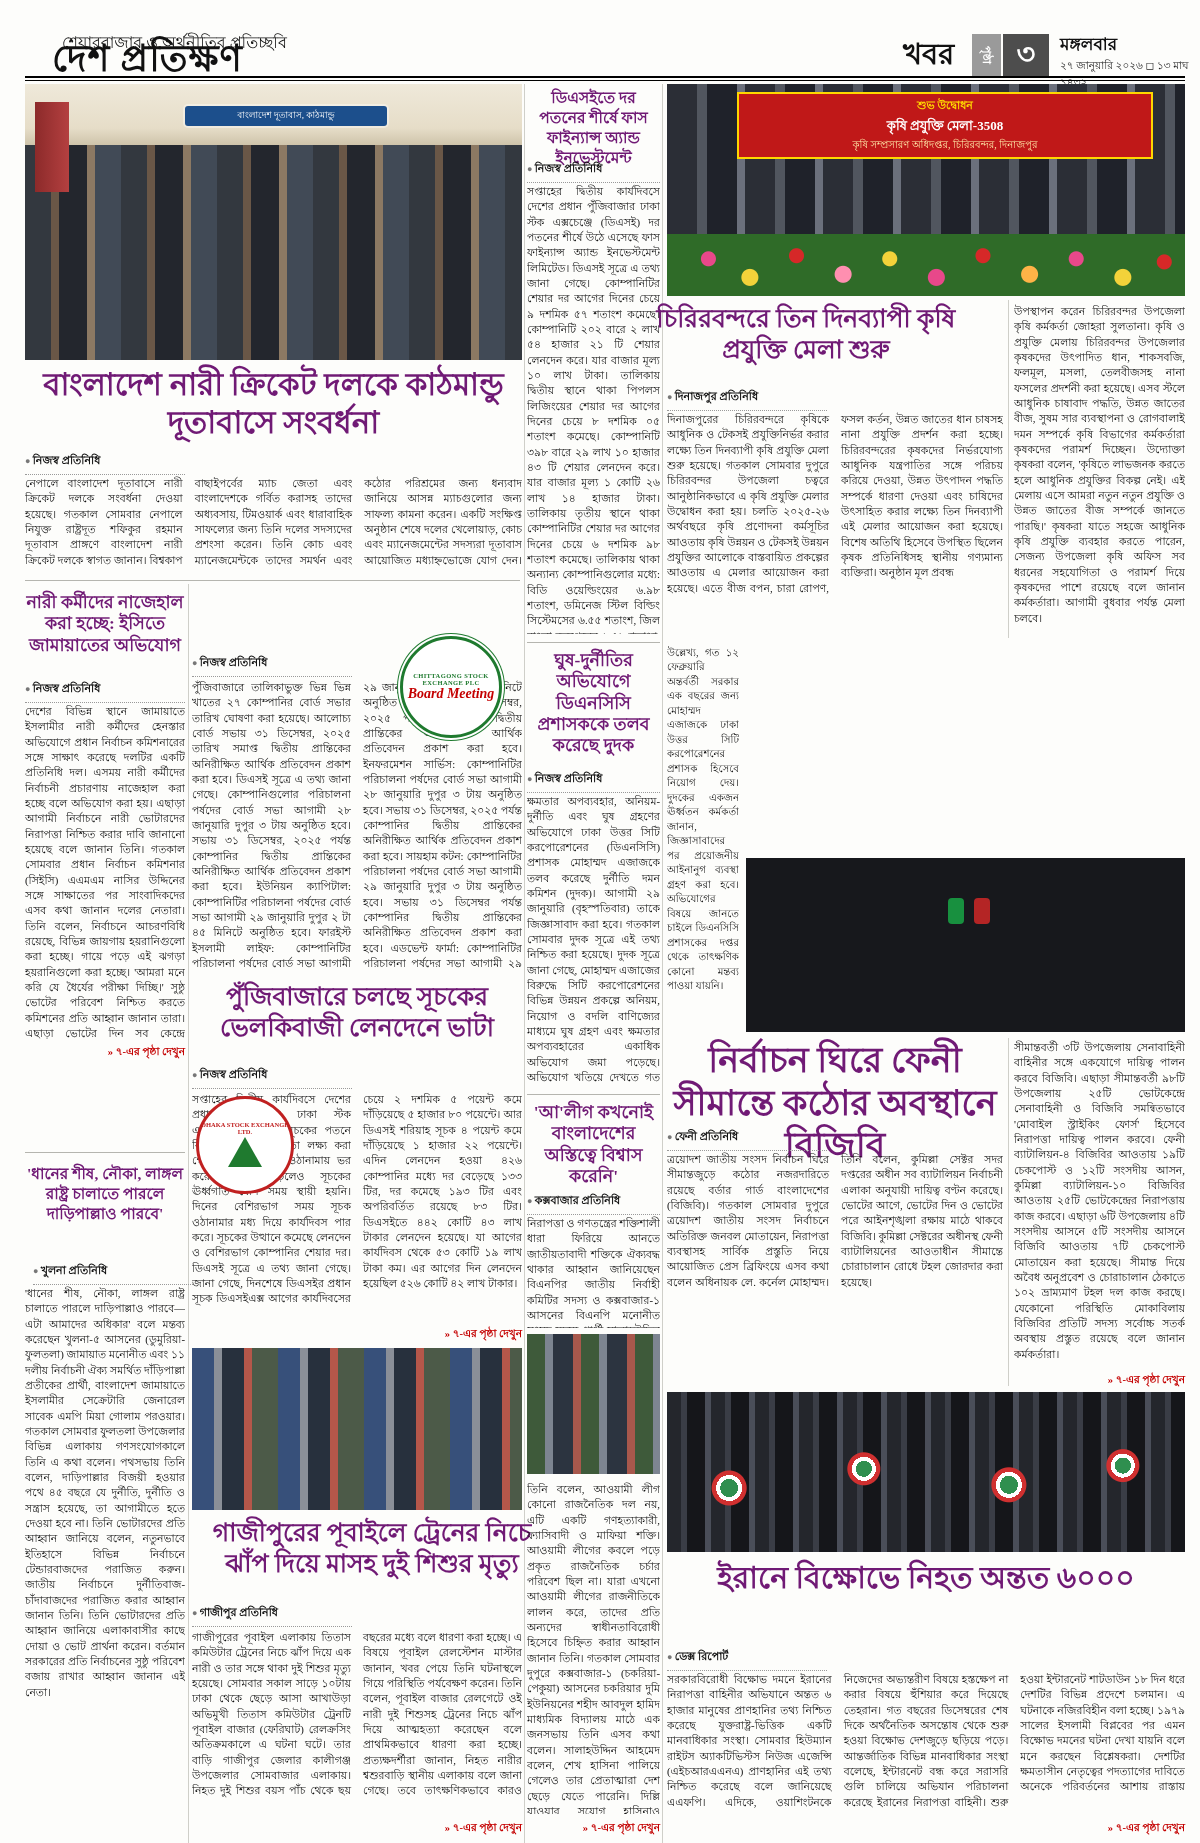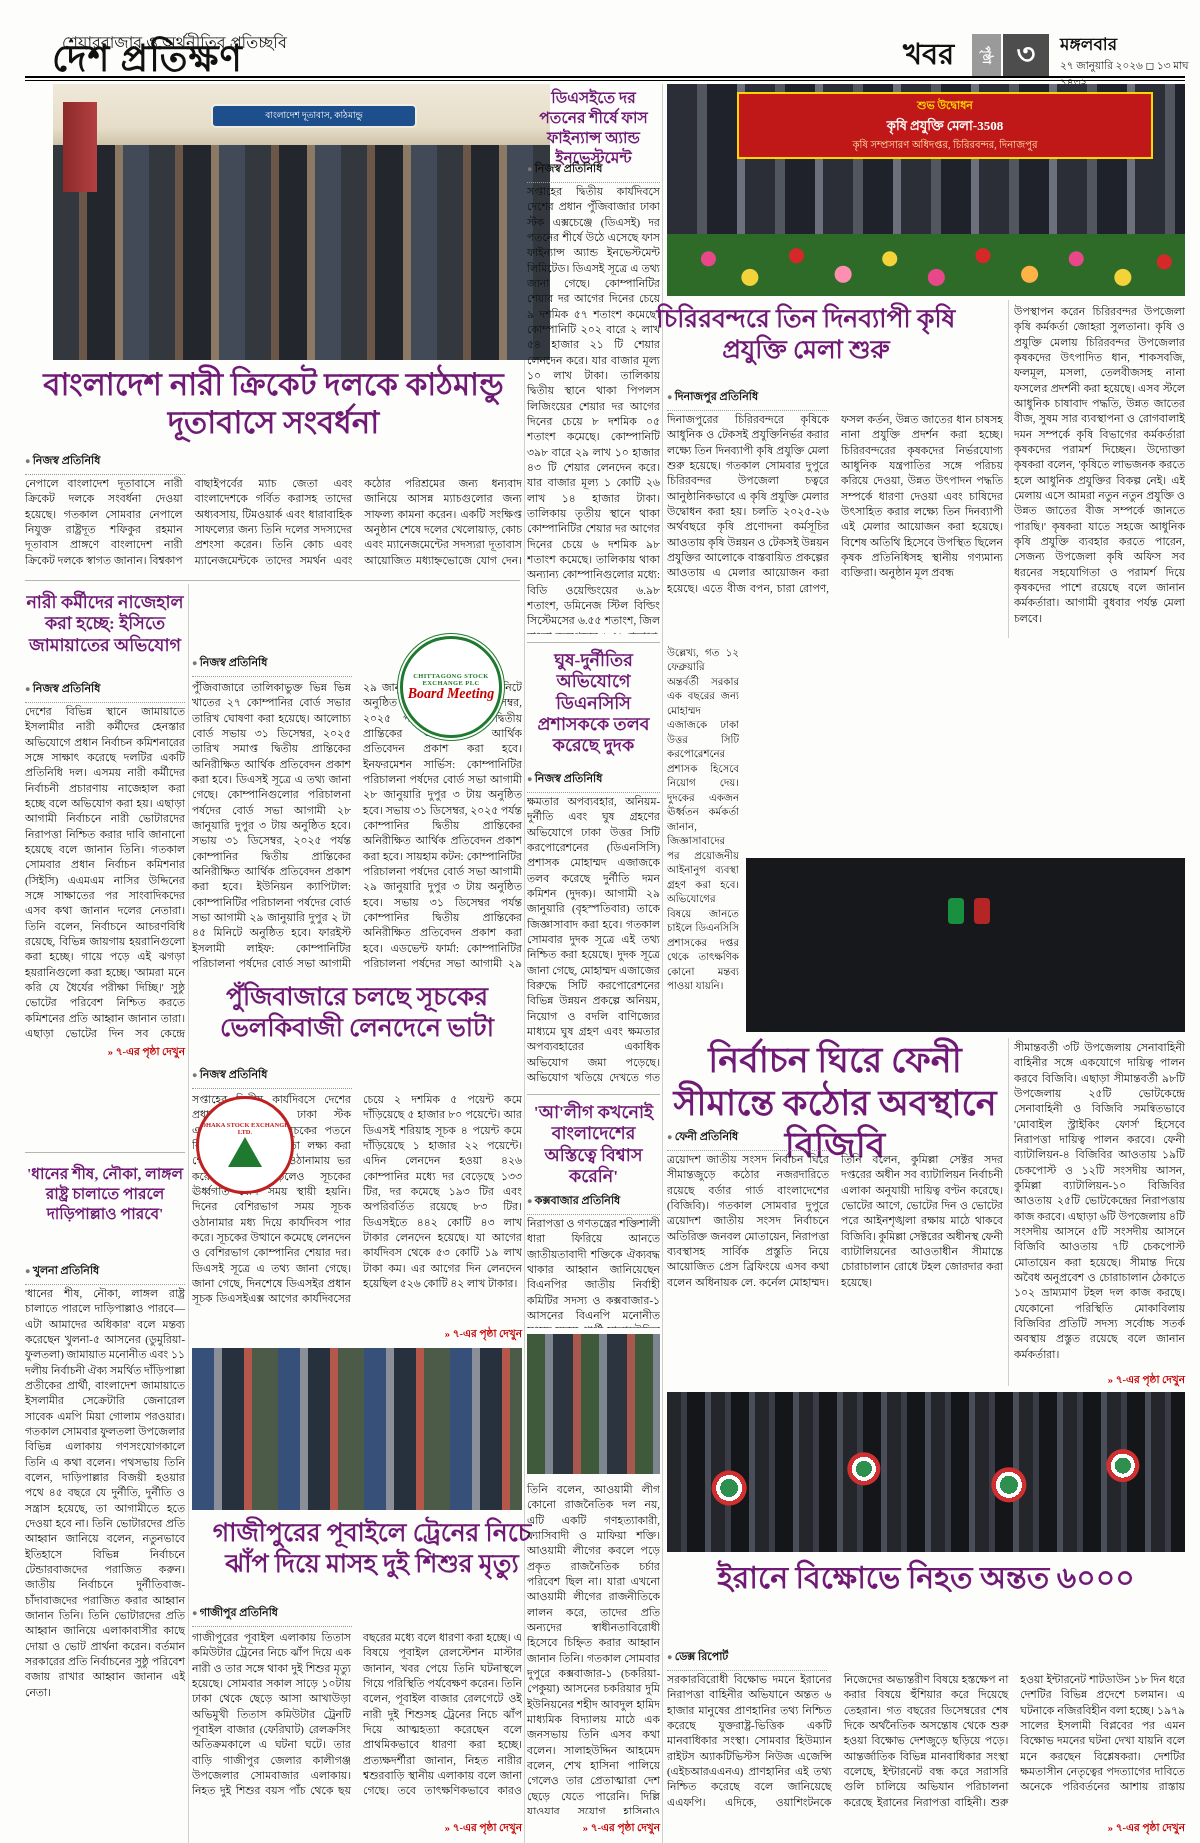--- a/index.html
+++ b/index.html
@@ -26,21 +26,21 @@
   .cols2{column-count:2;column-gap:12px;}
   .cols3{column-count:3;column-gap:12px;}
   .jump{color:#c40000;font-size:10.5px;font-weight:bold;text-align:right;}
   .vline{width:1px;background:#cfcfc9;}
   .hline{height:1px;background:#b5b5af;}
   
   .photo{overflow:hidden;background:#888;}
   .ph-cricket{background:
     linear-gradient(180deg,#efe9da 0%,#e6ddc8 16%,#cfc4ab 22%,transparent 22%),
     repeating-linear-gradient(90deg,#33383f 0 26px,#6a5747 26px 34px,#23262d 34px 62px,#8c7963 62px 70px,#414a56 70px 96px),
-    linear-gradient(180deg,transparent 0%,transparent 74%,#6e4034 74%,#7c4a3c 88%,#8a564a 100%); margin-left: 28px;}
+    linear-gradient(180deg,transparent 0%,transparent 74%,#6e4034 74%,#7c4a3c 88%,#8a564a 100%);}
   .ph-banner{background:#1c4f8c;color:#fff;font-size:9px;text-align:center;line-height:1.3;padding:4px 6px;border-radius:3px;box-shadow:0 0 0 2px #ffffff66;}
   .ph-curtain{background:linear-gradient(90deg,#8c2a2a,#b44040);}
   .ph-agri{background:
     repeating-linear-gradient(90deg,#2b2e36 0 30px,#51565f 30px 40px,#1f222a 40px 70px,#6b707c 70px 78px),
     linear-gradient(180deg,#3a3d45 0%,#3a3d45 58%,#1f6e2f 58%,#2a7d3a 68%,transparent 68%),
     linear-gradient(180deg,transparent 0%,transparent 68%,#3f7a2f 68%,#3f7a2f 100%);}
   .flowers{background:
     radial-gradient(circle at 8% 40%,#e8488a 0 7px,transparent 8px),
     radial-gradient(circle at 16% 70%,#f3d23a 0 8px,transparent 9px),
     radial-gradient(circle at 25% 35%,#d62828 0 7px,transparent 8px),
@@ -120,21 +120,21 @@
   <div class="abs headline h-xl" style="left:25px;top:366px;width:497px;">বাংলাদেশ নারী ক্রিকেট দলকে কাঠমান্ডু দূতাবাসে সংবর্ধনা</div>
   <div class="abs byline" style="left:25px;top:452px;width:160px;">নিজস্ব প্রতিনিধি</div>
   <div class="abs body-text cols3" style="left:25px;top:476px;width:497px;height:100px;">নেপালে বাংলাদেশ দূতাবাসে নারী ক্রিকেট দলকে সংবর্ধনা দেওয়া হয়েছে। গতকাল সোমবার নেপালে নিযুক্ত রাষ্ট্রদূত শফিকুর রহমান দূতাবাস প্রাঙ্গণে বাংলাদেশ নারী ক্রিকেট দলকে স্বাগত জানান। বিশ্বকাপ বাছাইপর্বের ম্যাচ জেতা এবং বাংলাদেশকে গর্বিত করাসহ তাদের অধ্যবসায়, টিমওয়ার্ক এবং ধারাবাহিক সাফল্যের জন্য তিনি দলের সদস্যদের প্রশংসা করেন। তিনি কোচ এবং ম্যানেজমেন্টকে তাদের সমর্থন এবং কঠোর পরিশ্রমের জন্য ধন্যবাদ জানিয়ে আসন্ন ম্যাচগুলোর জন্য সাফল্য কামনা করেন। একটি সংক্ষিপ্ত অনুষ্ঠান শেষে দলের খেলোয়াড়, কোচ এবং ম্যানেজমেন্টের সদস্যরা দূতাবাস আয়োজিত মধ্যাহ্নভোজে যোগ দেন। বাংলাদেশ নারী জাতীয় ক্রিকেট দল বর্তমানে কাঠমান্ডুতে নারী টি-টোয়েন্টি বিশ্বকাপ বাছাইপর্বের ম্যাচ খেলছে। এখন পর্যন্ত, দলটি বাছাইপর্বের দুটি প্রস্তুতি ম্যাচ এবং চারটি ম্যাচ খেলেছে এবং ছয়টি ম্যাচের সবকটিতেই জয় পেয়েছে। তাদের বাছাইপর্বের আরও তিনটি ম্যাচ খেলার কথা রয়েছে। এর আগে, দূতাবাসের কর্মকর্তারা গত ১২ জানুয়ারি বিমানবন্দরে কর্মকর্তারা গিয়ে তাদের স্বাগত জানান।</div>
 
   <div class="abs headline h-md" style="left:25px;top:592px;width:160px;">নারী কর্মীদের নাজেহাল করা হচ্ছে: ইসিতে জামায়াতের অভিযোগ</div>
   <div class="abs byline" style="left:25px;top:680px;width:160px;">নিজস্ব প্রতিনিধি</div>
   <div class="abs body-text" style="left:25px;top:704px;width:160px;height:336px;">দেশের বিভিন্ন স্থানে জামায়াতে ইসলামীর নারী কর্মীদের হেনস্তার অভিযোগে প্রধান নির্বাচন কমিশনারের সঙ্গে সাক্ষাৎ করেছে দলটির একটি প্রতিনিধি দল। এসময় নারী কর্মীদের নির্বাচনী প্রচারণায় নাজেহাল করা হচ্ছে বলে অভিযোগ করা হয়। এছাড়া আগামী নির্বাচনে নারী ভোটারদের নিরাপত্তা নিশ্চিত করার দাবি জানানো হয়েছে বলে জানান তিনি। গতকাল সোমবার প্রধান নির্বাচন কমিশনার (সিইসি) এএমএম নাসির উদ্দিনের সঙ্গে সাক্ষাতের পর সাংবাদিকদের এসব কথা জানান দলের নেতারা। তিনি বলেন, নির্বাচনে আচরণবিধি রয়েছে, বিভিন্ন জায়গায় হয়রানিগুলো করা হচ্ছে। গায়ে পড়ে এই ঝগড়া হয়রানিগুলো করা হচ্ছে। 'আমরা মনে করি যে ধৈর্যের পরীক্ষা দিচ্ছি।' সুষ্ঠু ভোটের পরিবেশ নিশ্চিত করতে কমিশনের প্রতি আহ্বান জানান তারা। এছাড়া ভোটের দিন সব কেন্দ্রে আইনশৃঙ্খলা বাহিনীর উপস্থিতি জোরদারের দাবি জানানো হয়। তিনি আরও বলেন, আমরা চাই অবাধ, সুষ্ঠু ও নিরপেক্ষ নির্বাচন। নারী কর্মীদের নিরাপত্তা নিশ্চিতে দ্রুত ব্যবস্থা নেওয়ার আহ্বান জানান তারা।</div>
   <div class="abs jump" style="left:45px;top:1044px;width:140px;">» ৭-এর পৃষ্ঠা দেখুন</div>
 
   <div class="abs headline h-sm" style="left:25px;top:1164px;width:160px;">'ধানের শীষ, নৌকা, লাঙ্গল রাষ্ট্র চালাতে পারলে দাড়িপাল্লাও পারবে'</div>
-  <div class="abs byline" style="left:25px;top:1262px;width:160px;">খুলনা প্রতিনিধি</div>
+  <div class="abs byline" style="left:33px;top:1262px;width:160px;">খুলনা প্রতিনিধি</div>
   <div class="abs body-text" style="left:25px;top:1286px;width:160px;height:548px;">'ধানের শীষ, নৌকা, লাঙ্গল রাষ্ট্র চালাতে পারলে দাড়িপাল্লাও পারবে— এটা আমাদের অধিকার' বলে মন্তব্য করেছেন খুলনা-৫ আসনের (ডুমুরিয়া-ফুলতলা) জামায়াত মনোনীত এবং ১১ দলীয় নির্বাচনী ঐক্য সমর্থিত দাঁড়িপাল্লা প্রতীকের প্রার্থী, বাংলাদেশ জামায়াতে ইসলামীর সেক্রেটারি জেনারেল সাবেক এমপি মিয়া গোলাম পরওয়ার। গতকাল সোমবার ফুলতলা উপজেলার বিভিন্ন এলাকায় গণসংযোগকালে তিনি এ কথা বলেন। পথসভায় তিনি বলেন, দাড়িপাল্লার বিজয়ী হওয়ার পথে ৪৫ বছরে যে দুর্নীতি, দুর্নীতি ও সন্ত্রাস হয়েছে, তা আগামীতে হতে দেওয়া হবে না। তিনি ভোটারদের প্রতি আহ্বান জানিয়ে বলেন, নতুনভাবে ইতিহাসে বিভিন্ন নির্বাচনে টেন্ডারবাজদের পরাজিত করুন। জাতীয় নির্বাচনে দুর্নীতিবাজ-চাঁদাবাজদের পরাজিত করার আহ্বান জানান তিনি। তিনি ভোটারদের প্রতি আহ্বান জানিয়ে এলাকাবাসীর কাছে দোয়া ও ভোট প্রার্থনা করেন। বর্তমান সরকারের প্রতি নির্বাচনের সুষ্ঠু পরিবেশ বজায় রাখার আহ্বান জানান এই নেতা।</div>
 
   <div class="abs byline" style="left:192px;top:654px;width:160px;">নিজস্ব প্রতিনিধি</div>
   <div class="abs body-text cols2" style="left:192px;top:680px;width:330px;height:294px;">পুঁজিবাজারে তালিকাভুক্ত ভিন্ন ভিন্ন খাতের ২৭ কোম্পানির বোর্ড সভার তারিখ ঘোষণা করা হয়েছে। আলোচ্য বোর্ড সভায় ৩১ ডিসেম্বর, ২০২৫ তারিখ সমাপ্ত দ্বিতীয় প্রান্তিকের অনিরীক্ষিত আর্থিক প্রতিবেদন প্রকাশ করা হবে। ডিএসই সূত্রে এ তথ্য জানা গেছে। কোম্পানিগুলোর পরিচালনা পর্ষদের বোর্ড সভা আগামী ২৮ জানুয়ারি দুপুর ৩ টায় অনুষ্ঠিত হবে। সভায় ৩১ ডিসেম্বর, ২০২৫ পর্যন্ত কোম্পানির দ্বিতীয় প্রান্তিকের অনিরীক্ষিত আর্থিক প্রতিবেদন প্রকাশ করা হবে। ইউনিয়ন ক্যাপিটাল: কোম্পানিটির পরিচালনা পর্ষদের বোর্ড সভা আগামী ২৯ জানুয়ারি দুপুর ২ টা ৪৫ মিনিটে অনুষ্ঠিত হবে। ফারইস্ট ইসলামী লাইফ: কোম্পানিটির পরিচালনা পর্ষদের বোর্ড সভা আগামী ২৯ জানুয়ারি দুপুর ৩ টা ৩০ মিনিটে অনুষ্ঠিত হবে। সভায় ৩১ ডিসেম্বর, ২০২৫ পর্যন্ত কোম্পানির দ্বিতীয় প্রান্তিকের অনিরীক্ষিত আর্থিক প্রতিবেদন প্রকাশ করা হবে। ইনফরমেশন সার্ভিস: কোম্পানিটির পরিচালনা পর্ষদের বোর্ড সভা আগামী ২৮ জানুয়ারি দুপুর ৩ টায় অনুষ্ঠিত হবে। সভায় ৩১ ডিসেম্বর, ২০২৫ পর্যন্ত কোম্পানির দ্বিতীয় প্রান্তিকের অনিরীক্ষিত আর্থিক প্রতিবেদন প্রকাশ করা হবে। সায়হাম কটন: কোম্পানিটির পরিচালনা পর্ষদের বোর্ড সভা আগামী ২৯ জানুয়ারি দুপুর ৩ টায় অনুষ্ঠিত হবে। সভায় ৩১ ডিসেম্বর পর্যন্ত কোম্পানির দ্বিতীয় প্রান্তিকের অনিরীক্ষিত প্রতিবেদন প্রকাশ করা হবে। এডভেন্ট ফার্মা: কোম্পানিটির পরিচালনা পর্ষদের সভা আগামী ২৯ জানুয়ারি দুপুর ৩ টায়। শার্প ইন্ডাস্ট্রিজ: কোম্পানিটির পরিচালনা পর্ষদের সভা আগামী ২৯ জানুয়ারি দুপুর ৩ টায় অনুষ্ঠিত হবে। সভায় ৩১ ডিসেম্বর, ২০২৫ পর্যন্ত দ্বিতীয় প্রান্তিকের অনিরীক্ষিত</div>
   <div class="abs cse-logo" style="left:400px;top:636px;">
     <div class="cse-ring">CHITTAGONG STOCK EXCHANGE PLC</div>
     <div class="cse-center">Board Meeting</div>
   </div>
 
   <div class="abs headline h-lg" style="left:192px;top:982px;width:330px;">পুঁজিবাজারে চলছে সূচকের ভেলকিবাজী লেনদেনে ভাটা</div>

